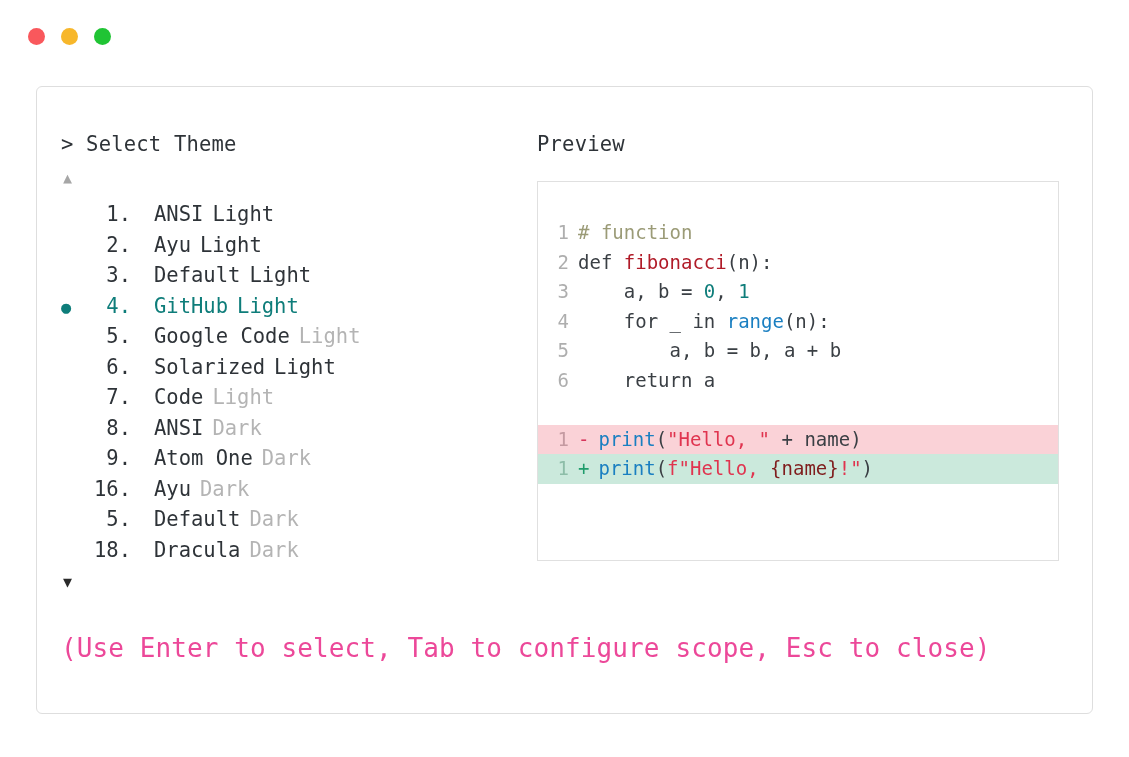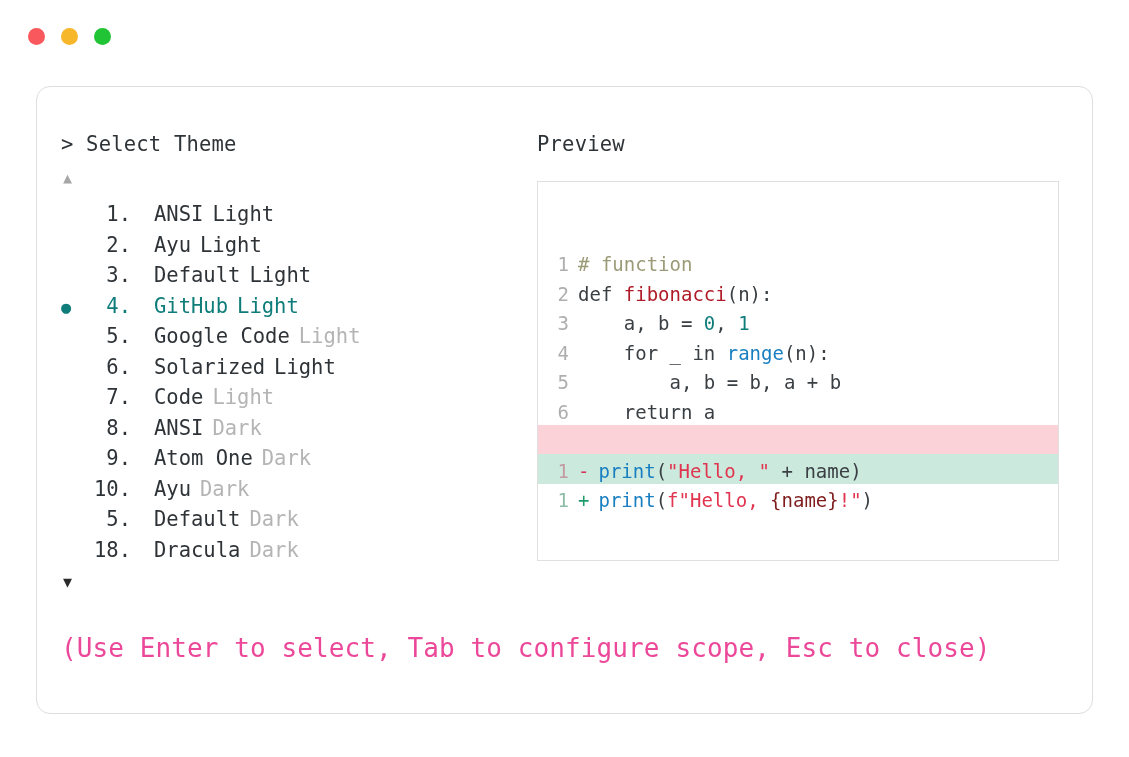--- a/index.html
+++ b/index.html
@@ -33,21 +33,21 @@
   
   .card {
     position: absolute;
     left: 36px;
     top: 86px;
     width: 1057px;
     height: 628px;
     box-sizing: border-box;
     background: #ffffff;
     border: 1.5px solid #dedede;
-    border-radius: 14px;
+    border-radius: 6px;
   }
 
   .card-inner {
     position: relative;
     width: 100%;
     height: 100%;
   }
 
   
   .col-left {
@@ -141,21 +141,21 @@
     padding-left: 17px;
     height: 29.5px;
   }
   .lno {
     flex: 0 0 auto;
     color: #aeaeae;
     width: 14px;
     text-align: right;
     margin-right: 9px;
   }
-  .ctext { flex: 1 1 auto; white-space: pre; margin-top: 32px; }
+  .ctext { flex: 1 1 auto; white-space: pre; }
 
   .blank-line { height: 29.5px; }
 
   .diff-line { }
   .diff-line.del { background: #fad2d7; }
   .diff-line.add { background: #cbe9dc; }
   .diff-mark { flex: 0 0 auto; margin-right: 9px; }
   .diff-line.del .diff-mark { color: #d7365b; }
   .diff-line.add .diff-mark { color: #1f9c6b; }
   .diff-line.del .lno { color: #c49aa1; }
@@ -202,21 +202,21 @@
       <div class="theme-list">
           <div class="theme-row"><span class="bullet-cell empty">●</span><span class="idx">1.</span><span class="name">ANSI</span><span class="suffix">Light</span></div>
           <div class="theme-row"><span class="bullet-cell empty">●</span><span class="idx">2.</span><span class="name">Ayu</span><span class="suffix">Light</span></div>
           <div class="theme-row"><span class="bullet-cell empty">●</span><span class="idx">3.</span><span class="name">Default</span><span class="suffix">Light</span></div>
           <div class="theme-row selected"><span class="bullet-cell">●</span><span class="idx">4.</span><span class="name">GitHub</span><span class="suffix">Light</span></div>
           <div class="theme-row"><span class="bullet-cell empty">●</span><span class="idx">5.</span><span class="name">Google Code</span><span class="suffix dim">Light</span></div>
           <div class="theme-row"><span class="bullet-cell empty">●</span><span class="idx">6.</span><span class="name">Solarized</span><span class="suffix">Light</span></div>
           <div class="theme-row"><span class="bullet-cell empty">●</span><span class="idx">7.</span><span class="name">Code</span><span class="suffix dim">Light</span></div>
           <div class="theme-row"><span class="bullet-cell empty">●</span><span class="idx">8.</span><span class="name">ANSI</span><span class="suffix dim">Dark</span></div>
           <div class="theme-row"><span class="bullet-cell empty">●</span><span class="idx">9.</span><span class="name">Atom One</span><span class="suffix dim">Dark</span></div>
-          <div class="theme-row"><span class="bullet-cell empty">●</span><span class="idx">10.</span><span class="name">Ayu</span><span class="suffix dim">Dark</span></div>
+          <div class="theme-row"><span class="bullet-cell empty">●</span><span class="idx">16.</span><span class="name">Ayu</span><span class="suffix dim">Dark</span></div>
           <div class="theme-row"><span class="bullet-cell empty">●</span><span class="idx">5.</span><span class="name">Default</span><span class="suffix dim">Dark</span></div>
           <div class="theme-row"><span class="bullet-cell empty">●</span><span class="idx">18.</span><span class="name">Dracula</span><span class="suffix dim">Dark</span></div>
         </div>
       <div class="arrow-down">▼</div>
     </div>
 
     <div class="col-right">
       <div class="heading">Preview</div>
       <div class="preview-panel">
         <div class="code"><div class="code-line"><span class="lno">1</span><span class="ctext"><span class="tok-comment"># function</span></span></div><div class="code-line"><span class="lno">2</span><span class="ctext"><span class="tok-kw">def </span><span class="tok-fn">fibonacci</span><span class="tok-plain">(n):</span></span></div><div class="code-line"><span class="lno">3</span><span class="ctext"><span class="tok-plain">    a, b = </span><span class="tok-num">0</span><span class="tok-plain">, </span><span class="tok-num">1</span></span></div><div class="code-line"><span class="lno">4</span><span class="ctext"><span class="tok-plain">    for _ in </span><span class="tok-builtin">range</span><span class="tok-plain">(n):</span></span></div><div class="code-line"><span class="lno">5</span><span class="ctext"><span class="tok-plain">        a, b = b, a + b</span></span></div><div class="code-line"><span class="lno">6</span><span class="ctext"><span class="tok-plain">    return a</span></span></div><div class="blank-line"></div><div class="code-line diff-line del"><span class="lno">1</span><span class="diff-mark">-</span><span class="ctext"><span class="tok-builtin">print</span><span class="tok-plain">(</span><span class="tok-str">"Hello, "</span><span class="tok-plain"> + name)</span></span></div><div class="code-line diff-line add"><span class="lno">1</span><span class="diff-mark">+</span><span class="ctext"><span class="tok-builtin">print</span><span class="tok-plain">(</span><span class="tok-str">f"Hello, </span><span class="tok-interp">{name}</span><span class="tok-str">!"</span><span class="tok-plain">)</span></span></div></div>

